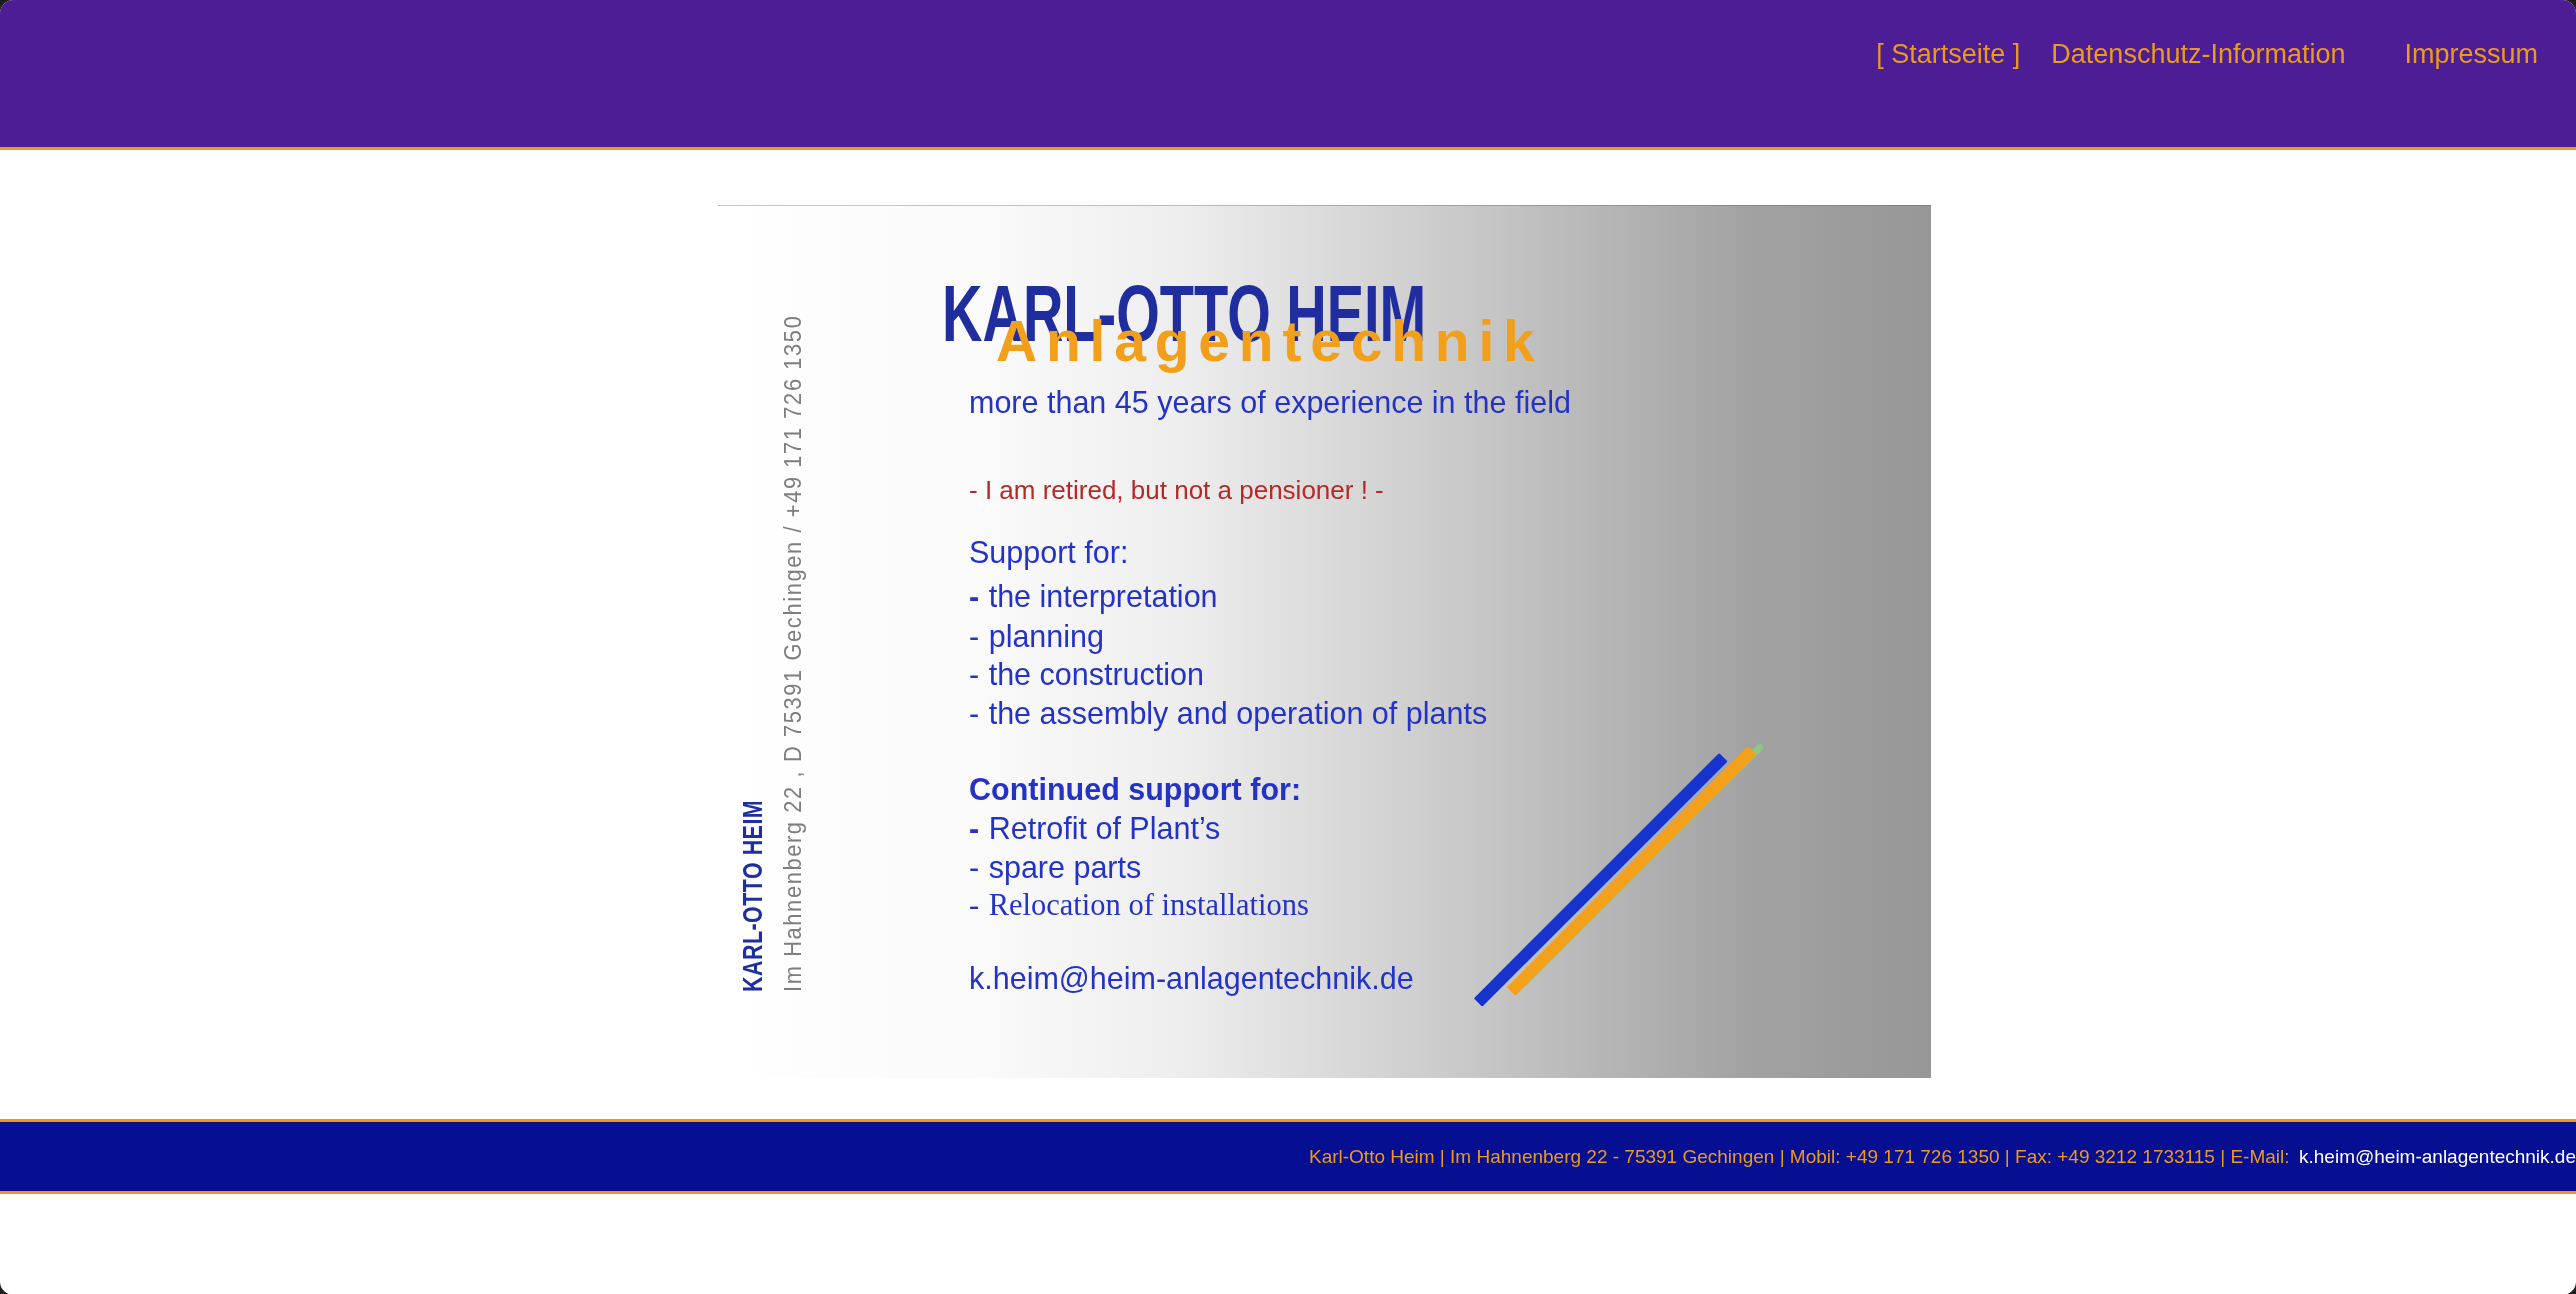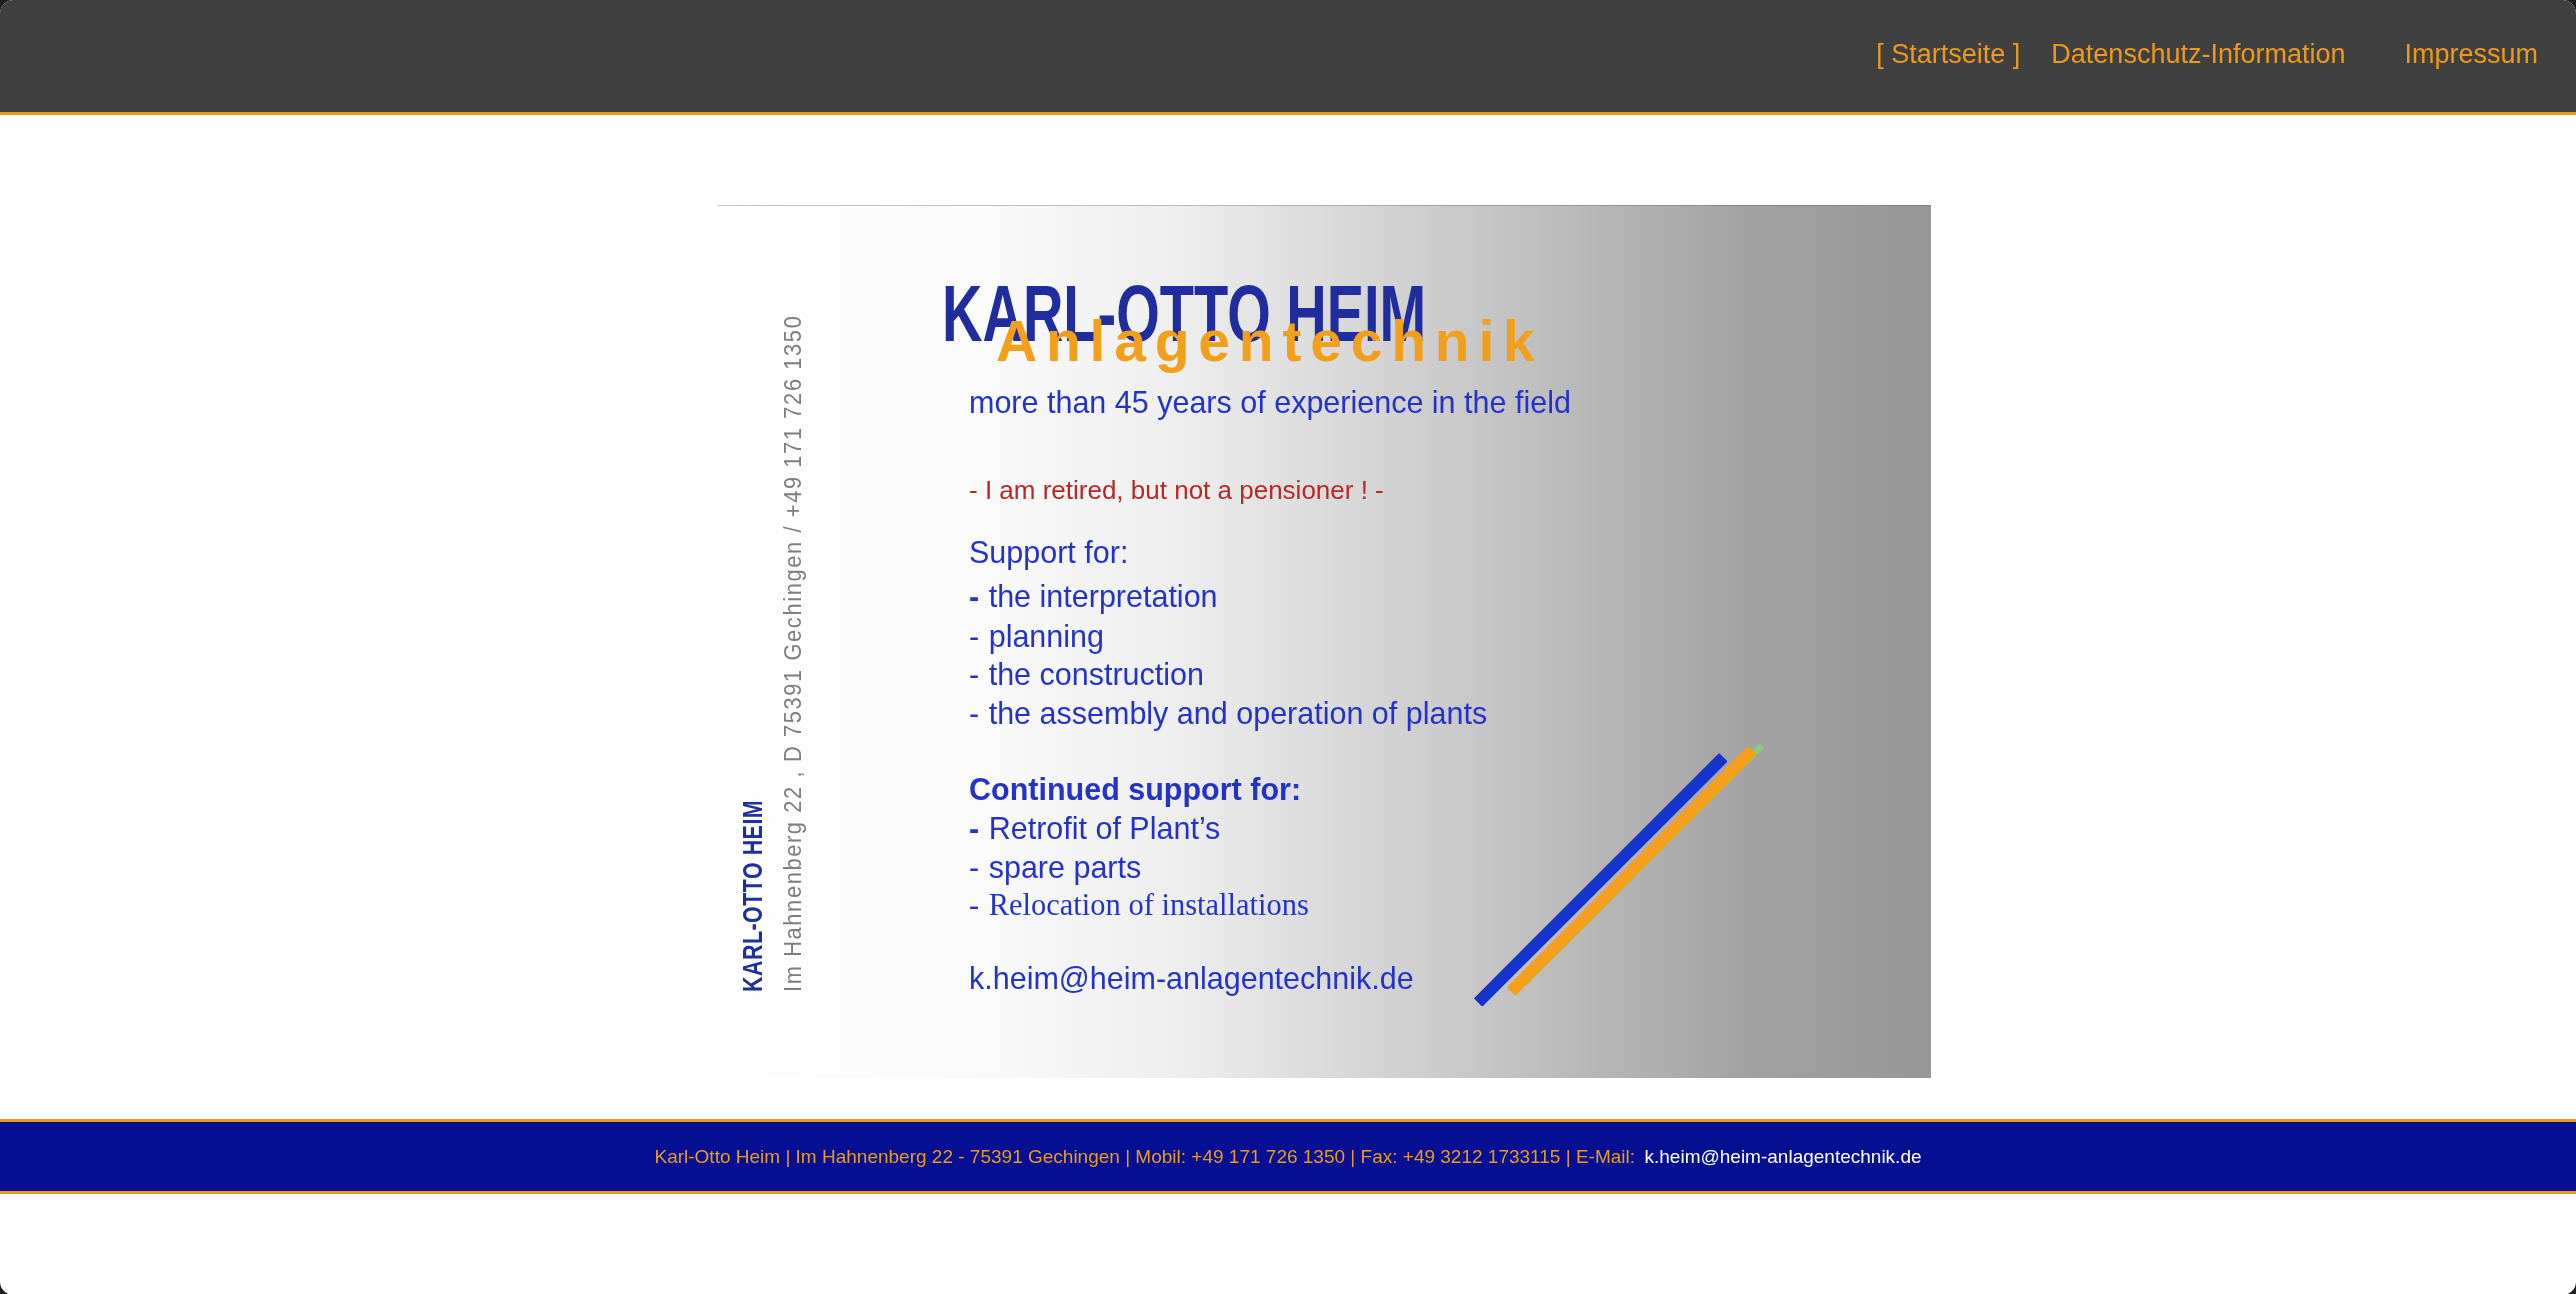--- a/index.html
+++ b/index.html
@@ -6,22 +6,22 @@
   html, body { margin: 0; padding: 0; background: #1f1f1f; }
   body { width: 2576px; height: 1295px; font-family: "Liberation Sans", "DejaVu Sans", sans-serif; }
 
   .page {
     position: relative; width: 2576px; height: 1295px;
     background: #ffffff; border-radius: 13.6px; overflow: hidden;
   }
 
   
   .header {
-    position: absolute; top: 0; left: 0; width: 100%; height: 115px;
-    background: #404040; border-bottom: 3.4px solid #ec9a1c;
+    position: absolute; top: 0; left: 0; width: 100%; height: 150px;
+    background: #4c1d95; border-bottom: 3.4px solid #ec9a1c;
   }
   .topnav {
     position: absolute; top: 39px; right: 38px;
     display: flex; align-items: flex-start; gap: 31px;
   }
   .topnav .navlink {
     color: #ec9a1c; font-size: 27px; line-height: 31px;
     text-decoration: none; cursor: pointer; white-space: nowrap;
   }
   .topnav .navlink.last { margin-left: 28px; }
@@ -83,21 +83,21 @@
 
   .stripe { position: absolute; transform: rotate(-45deg); border-radius: 1.4px; }
   .stripe-green  { left: 756px; top: 655px; width: 337px; height: 6.8px; background: #8bc97f; }
   .stripe-blue   { left: 709px; top: 668px; width: 347px; height: 11.5px; background: #1633cc; }
   .stripe-orange { left: 743px; top: 659px; width: 341px; height: 11.5px; background: #f4a01b; }
 
   
   .footer {
     position: absolute; top: 1119px; left: 0; width: 100%; height: 75px;
     background: #060e92; border-top: 3.4px solid #ec9a1c; border-bottom: 3.4px solid #ec9a1c;
-    display: flex; align-items: center; justify-content: center; gap: 9.5px;
+    display: flex; align-items: center; justify-content: flex-end; gap: 9.5px;
   }
   .footer .info  { color: #ec9a1c; font-size: 19px; white-space: nowrap; }
   .footer .email { color: #ffffff; font-size: 19px; white-space: nowrap; cursor: pointer; }
 </style>
 </head>
 <body>
 
 <div class="page">
 
   <div class="header">

